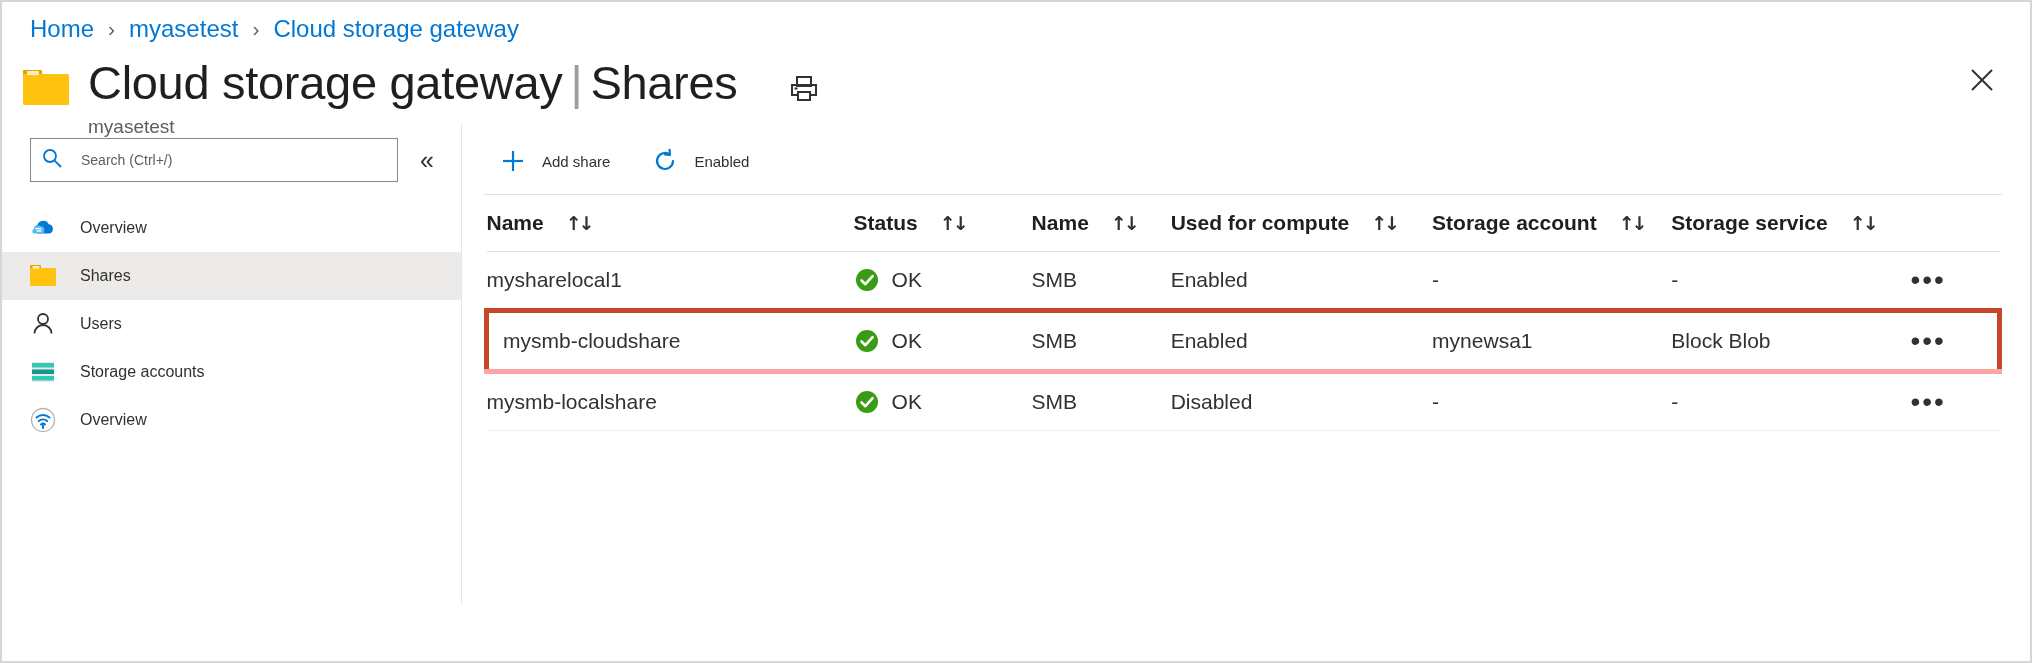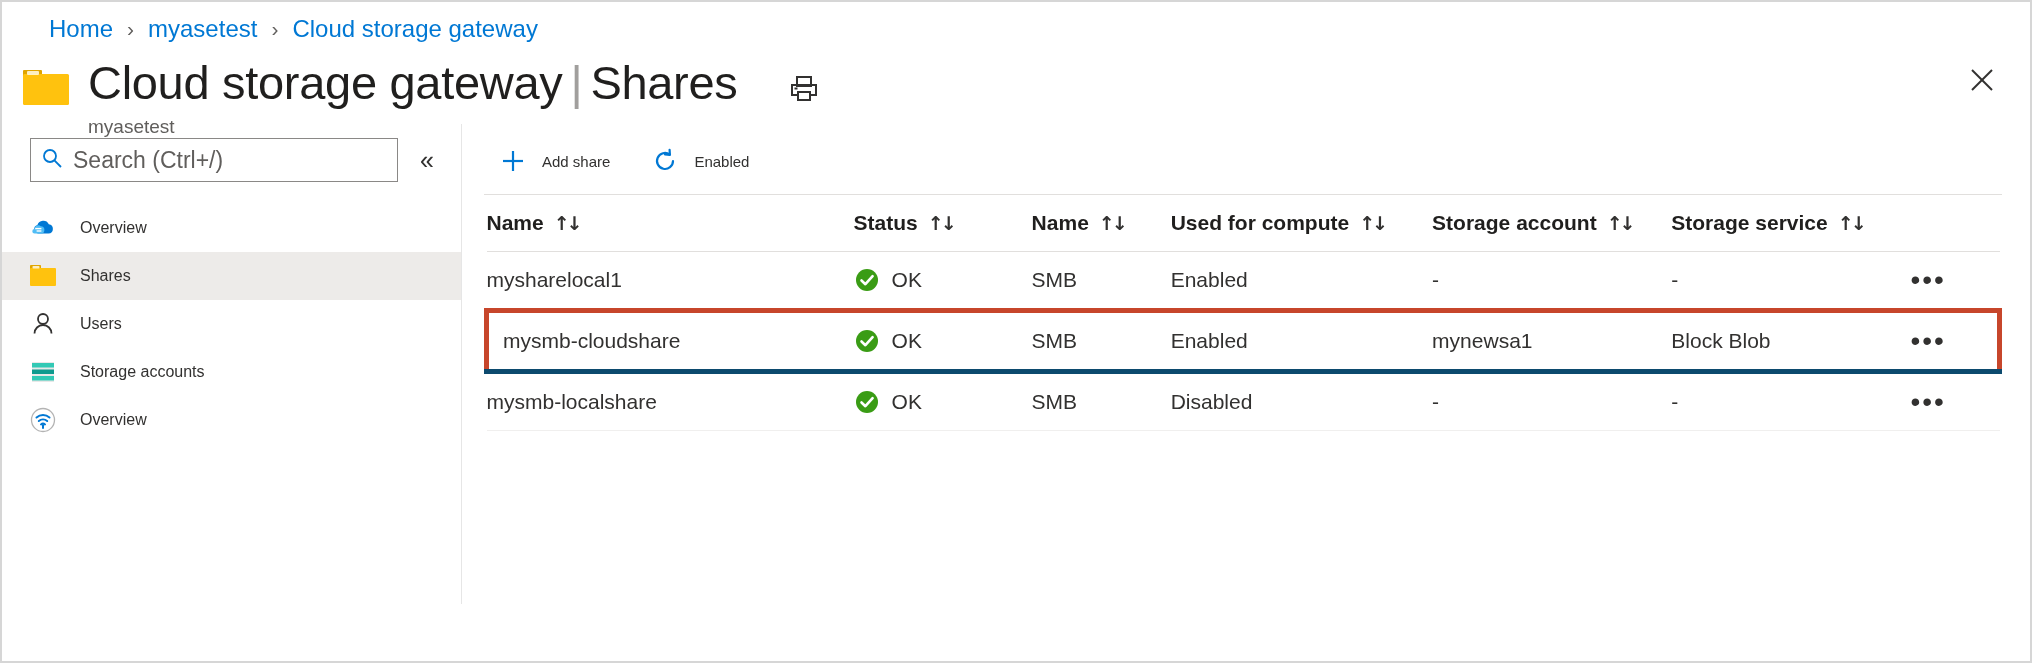--- a/index.html
+++ b/index.html
@@ -22,21 +22,20 @@
     border: 2px solid #d6d6d6;
   }
 
   
   .breadcrumb {
     display: flex;
     align-items: center;
     padding: 12px 0 0 28px;
     height: 42px;
     font-size: 24px;
-    margin-left: 19px;
   }
   .crumb {
     color: #0078d4;
     cursor: pointer;
     white-space: nowrap;
   }
   .crumb-sep {
     color: #605e5c;
     margin: 0 14px;
     font-size: 21px;
@@ -111,25 +110,25 @@
   }
   .search-box {
     width: 368px; height: 44px;
     border: 1px solid #8a8886;
     display: flex; align-items: center;
     padding: 0 10px;
     background: #fff;
   }
   .search-box input {
     border: none; outline: none;
-    font-size: 23px;
+    font-size: 14px;
     font-family: "Liberation Sans", sans-serif;
     color: #323130;
     width: 100%;
-    margin-left: 8px;
+    margin-left: 16px;
     background: transparent;
   }
   .search-box input::placeholder { color: #605e5c; }
   .collapse-btn {
     margin-left: 22px;
     font-size: 25px;
     color: #323130;
     cursor: pointer;
     line-height: 1;
     user-select: none;
@@ -185,39 +184,39 @@
   .tbl { width: calc(100% - 50px); margin-left: 22px; border-collapse: collapse; table-layout: fixed; }
   .tbl th {
     text-align: left;
     font-size: 21px;
     font-weight: bold;
     color: #201f1e;
     padding: 16px 0 16px 0;
     border-bottom: 1px solid #e1dfdd;
     white-space: nowrap;
   }
-  .th-inner { display: flex; align-items: center; }
+  .th-inner { display: flex; align-items: center; gap: 12px; }
   .sort-ico {
     margin-left: 10px;
     font-size: 19px;
     color: #323130;
     letter-spacing: -3px;
     cursor: pointer;
     font-family: "DejaVu Sans", sans-serif;
   }
   .tbl td {
     font-size: 21px;
     color: #323130;
     padding: 15px 0;
     border-bottom: 1px solid #f0efee;
     white-space: nowrap;
   }
   tr.row-highlight td {
     border-top: 5px solid #c7462b;
-    border-bottom: 5px solid #0c4a6e;
+    border-bottom: 5px solid #fca5a5;
   }
   tr.row-highlight td:first-child { border-left: 5px solid #c7462b; padding-left: 14px; }
   tr.row-highlight td:last-child { border-right: 5px solid #c7462b; }
   .cell-status { display: flex; align-items: center; }
   .ok-ico { width: 26px; height: 26px; margin-right: 12px; flex: 0 0 auto; }
   .ellipsis {
     font-size: 28px;
     color: #323130;
     letter-spacing: 2px;
     cursor: pointer;

